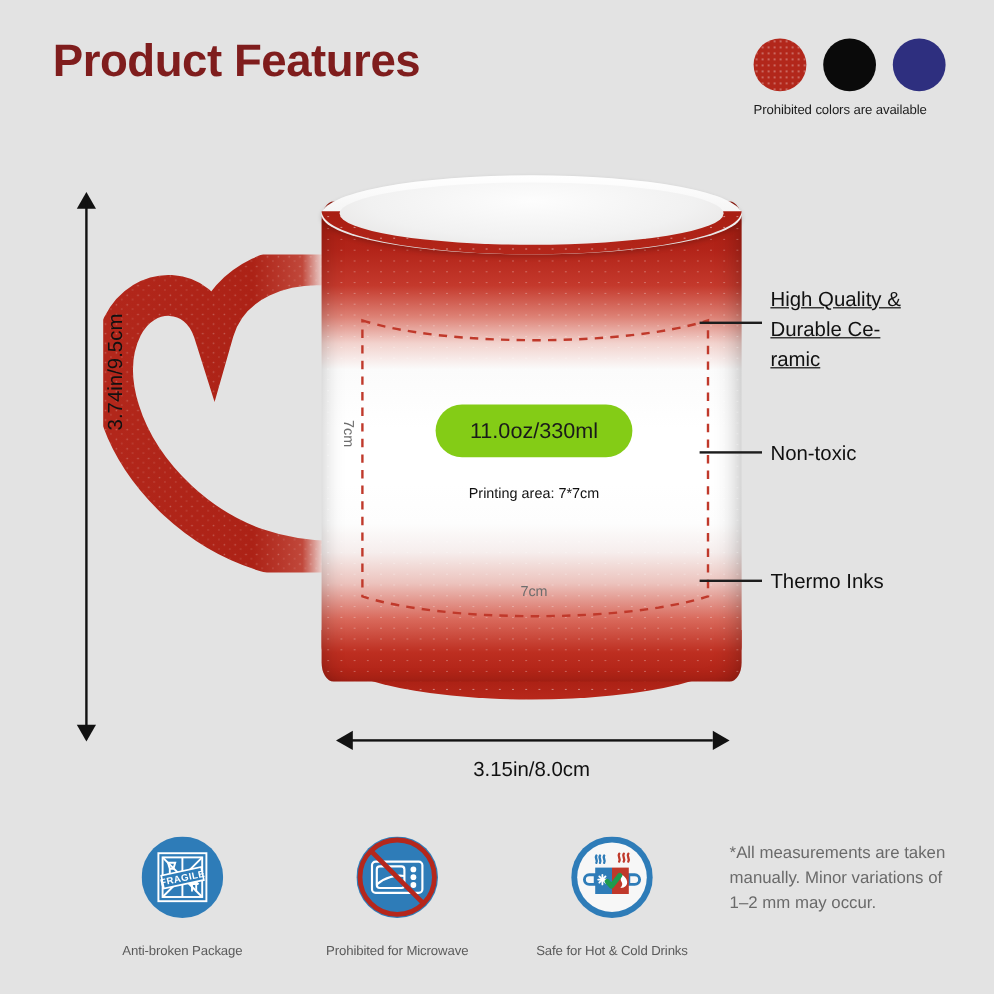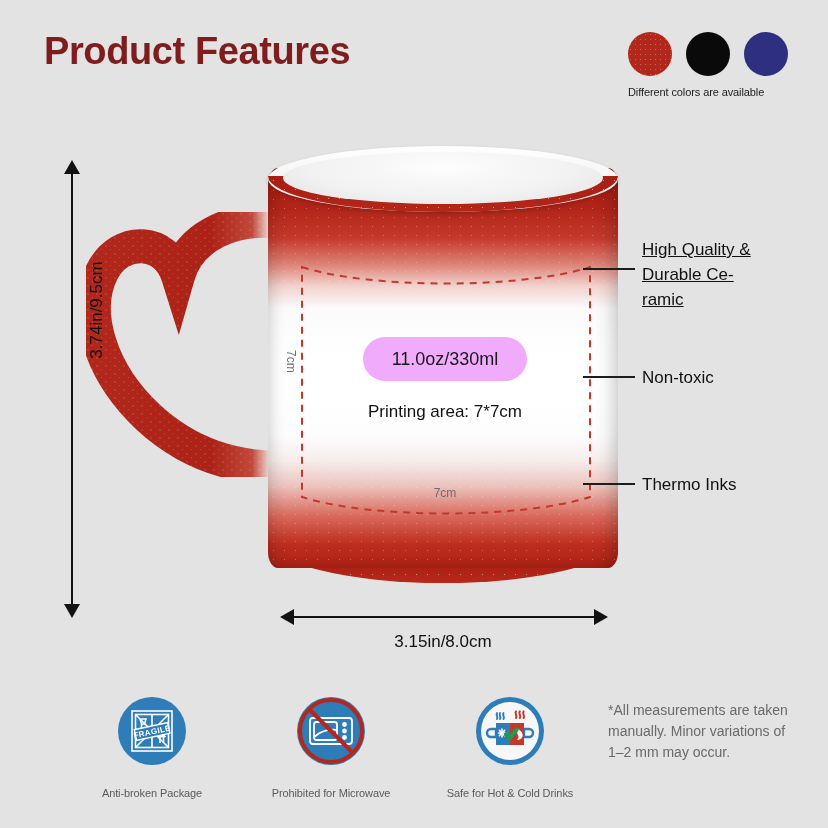--- a/index.html
+++ b/index.html
@@ -98,27 +98,27 @@
   .rim-red::after{
     content:"";position:absolute;inset:0;
     background-image:radial-gradient(rgba(255,255,255,.5) 0.7px,transparent 0.8px);
     background-size:11px 9px;
   }
 
   
   .print-area{position:absolute;left:300px;top:245px;width:290px;height:272px;}
   .pa-badge{
     position:absolute;left:63px;top:92px;width:164px;height:44px;
-    background:#f0abfc;border-radius:22px;
+    background:#84cc16;border-radius:22px;
     display:flex;align-items:center;justify-content:center;
     font-size:18px;color:#1a1a1a;
   }
   .pa-caption{
     position:absolute;left:0;top:155px;width:290px;text-align:center;
-    font-size:17px;line-height:23px;color:#111;
+    font-size:12px;line-height:23px;color:#111;
   }
   .pa-v-label{
     position:absolute;left:-2px;top:105px;
     transform:rotate(90deg);transform-origin:left top;
     font-size:12px;color:#6d6d6d;white-space:nowrap;
   }
   .pa-h-label{
     position:absolute;left:0;top:241px;width:290px;text-align:center;
     font-size:12px;color:#6d6d6d;
   }
@@ -166,21 +166,21 @@
 <div id="stage">
 
   <div class="page-title">Product Features</div>
 
   <div class="swatch-group">
     <div class="swatch-row">
       <div class="swatch speck" style="background:#b2271b;"></div>
       <div class="swatch" style="background:#0a0a0a;"></div>
       <div class="swatch" style="background:#2e2f7f;"></div>
     </div>
-    <div class="swatch-caption">Different colors are available</div>
+    <div class="swatch-caption">Prohibited colors are available</div>
   </div>
 
   <div class="mug-wrap">
 
     <svg class="handle" viewBox="0 0 215 265">
       <defs>
         <linearGradient id="hgrad" x1="0" y1="0" x2="1" y2="0">
           <stop offset="0" stop-color="#b2271b"></stop>
           <stop offset="0.62" stop-color="#ac2216"></stop>
           <stop offset="0.84" stop-color="#c1483b"></stop>

